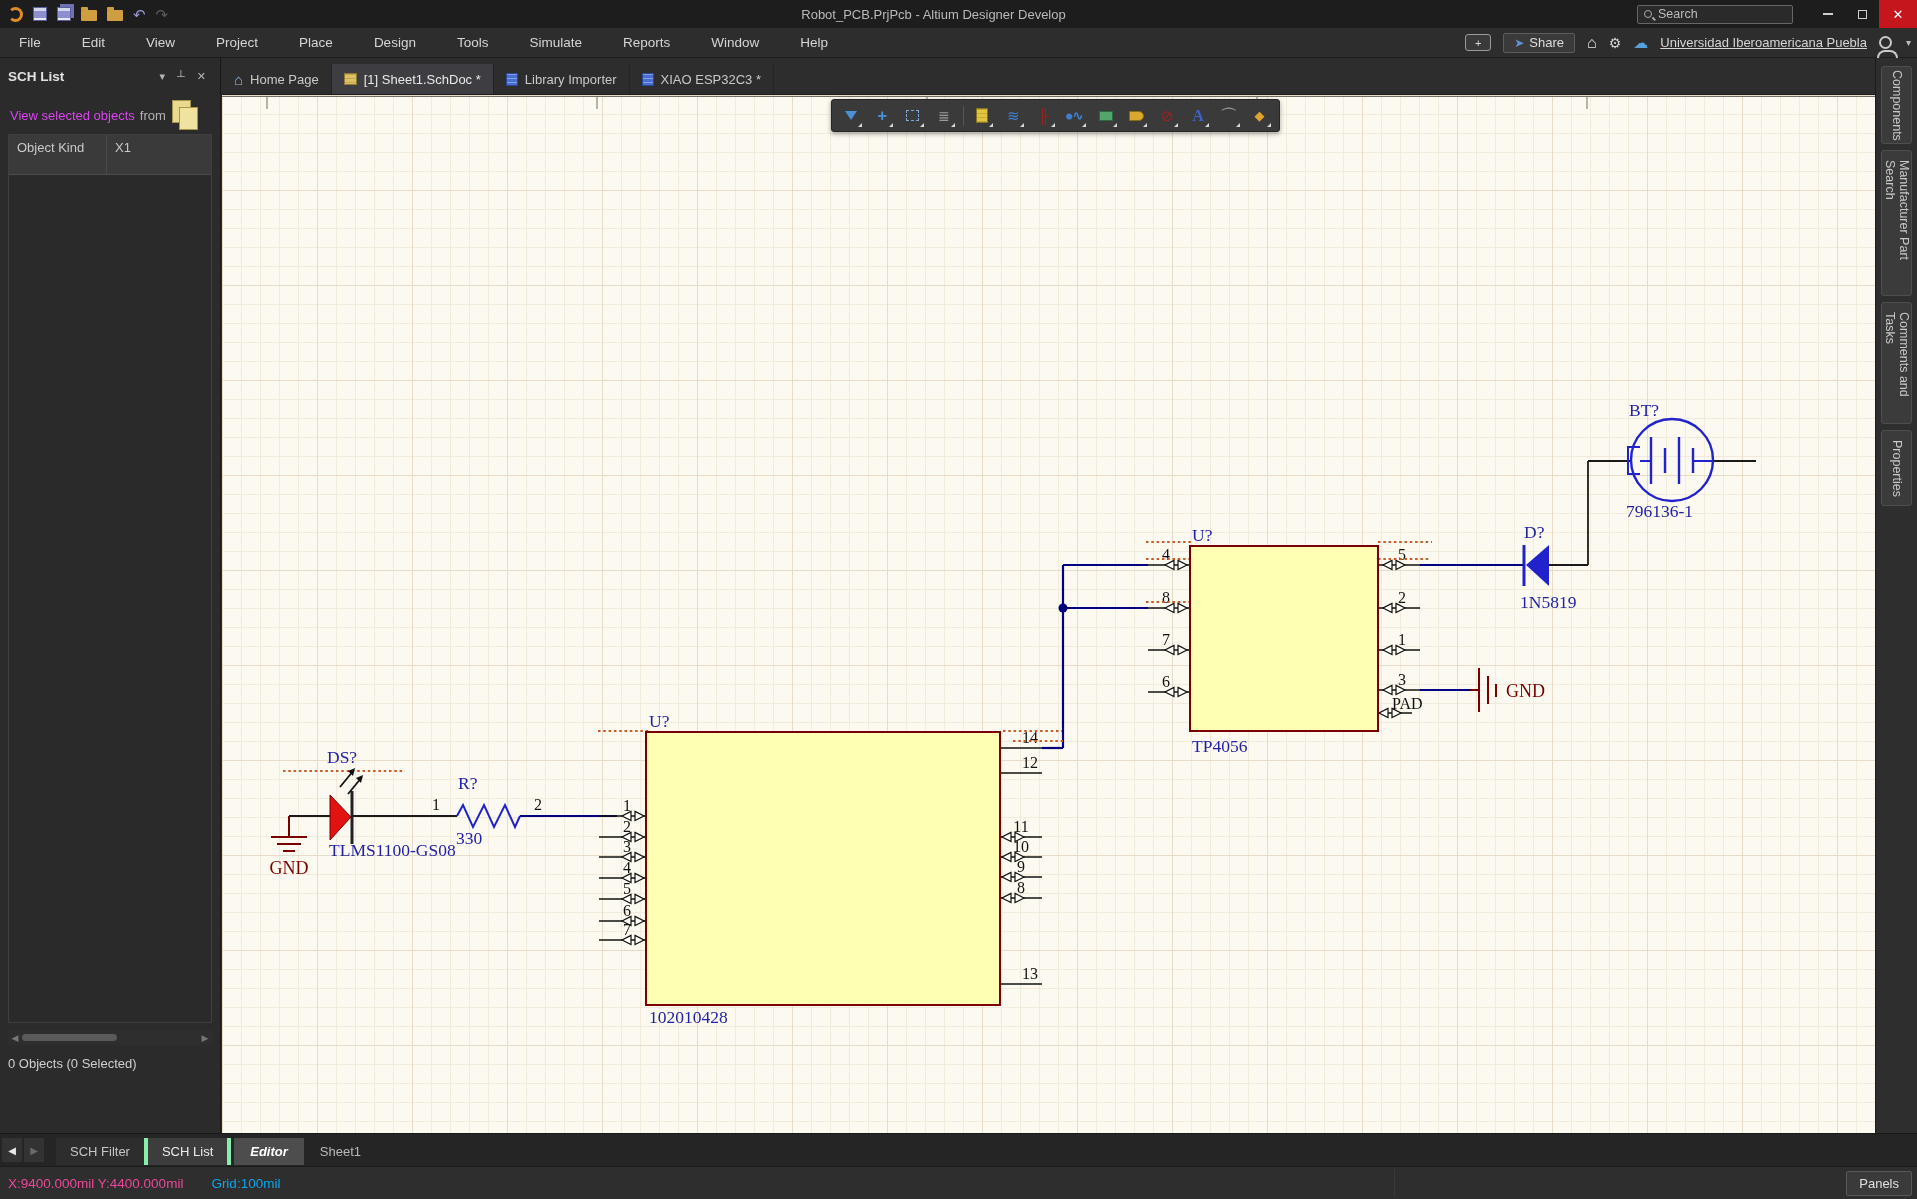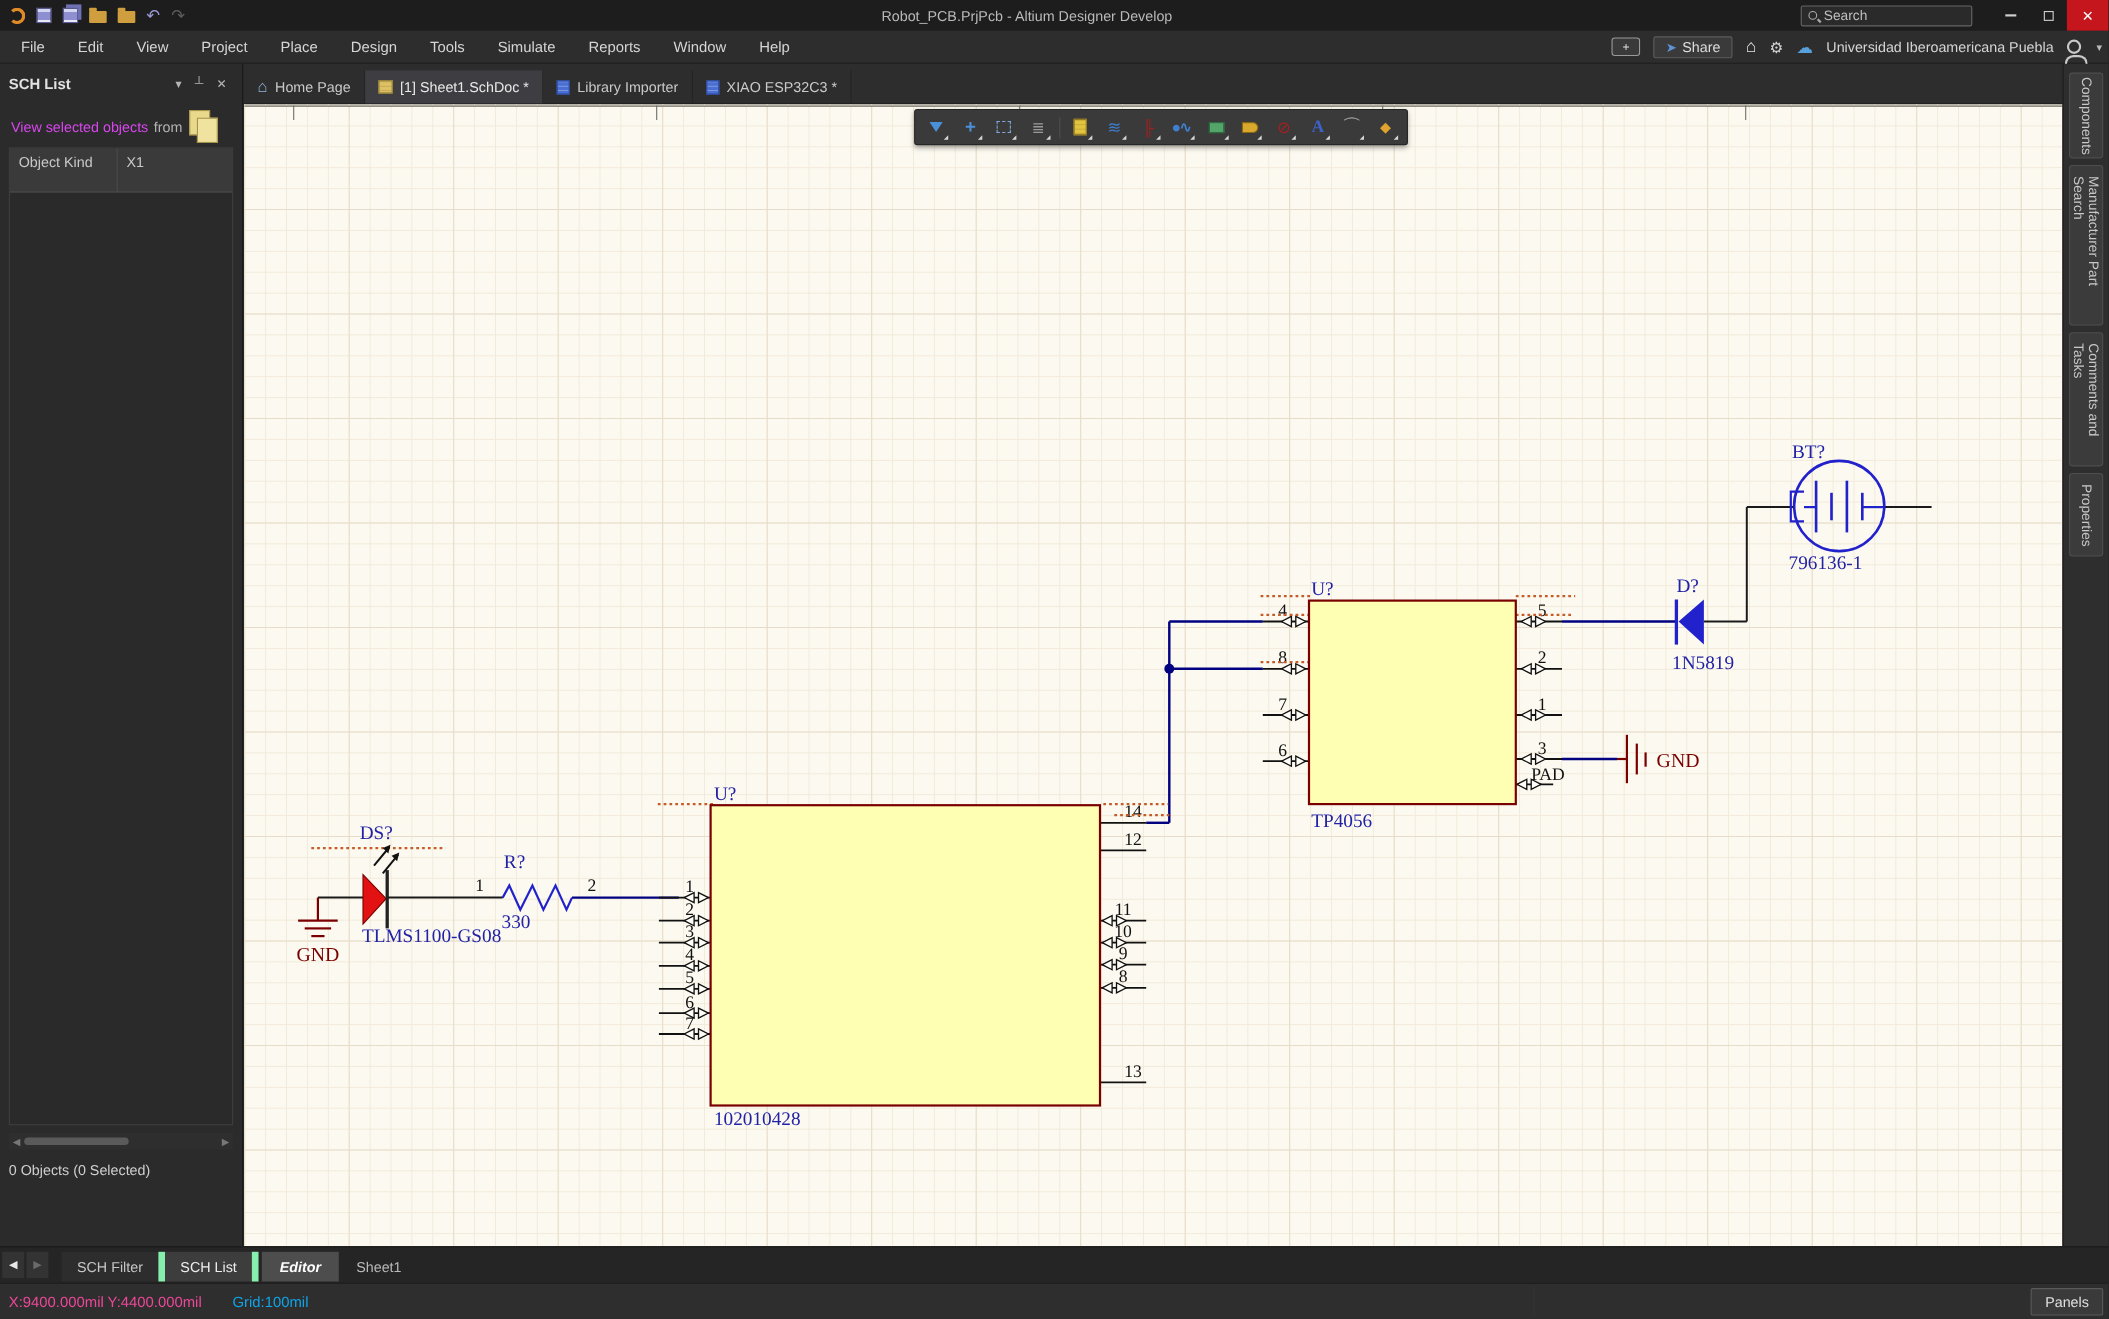--- a/index.html
+++ b/index.html
@@ -22,30 +22,30 @@
   .magicon{width:8px;height:8px;border:1.5px solid #aaa;border-radius:50%;position:relative;flex:none;}
   .magicon::after{content:"";position:absolute;left:7px;top:7px;width:4px;height:1.5px;background:#aaa;transform:rotate(45deg);}
   .search-text{color:#bdbdbd;font-size:12.5px;}
   .winbtn{width:34px;height:28px;display:flex;align-items:center;justify-content:center;color:#cfcfcf;}
   .minbar{width:10px;height:1.5px;background:#cfcfcf;}
   .maxbox{width:9px;height:9px;border:1.2px solid #cfcfcf;}
   .closebtn{width:38px;background:#c4161c;color:#fff;font-size:13px;}
 
   
   .menubar{position:absolute;left:0;top:28px;width:1917px;height:30px;background:#2d2d2d;display:flex;align-items:center;border-bottom:1px solid #1c1c1c;}
-  .menus{display:flex;gap:4px;padding-left:6px;}
+  .menus{display:flex;gap:15px;padding-left:6px;}
   .menu-item{padding:5px 13px;color:#d5d5d5;font-size:13.5px;}
   .menu-right{margin-left:auto;display:flex;align-items:center;gap:12px;padding-right:6px;}
   .commentbtn{width:26px;height:17px;border:1px solid #9a9a9a;border-radius:3px;display:flex;align-items:center;justify-content:center;color:#ddd;font-size:11px;background:#3a3a3a;}
   .sharebtn{display:flex;align-items:center;gap:5px;height:20px;padding:0 10px;background:#3a3a3a;border:1px solid #5c5c5c;border-radius:2px;color:#ddd;}
   .share-arrow{color:#5f93d6;font-size:12px;}
   .homeglyph{color:#e3e3e3;font-size:16px;}
   .gearglyph{color:#d5d5d5;font-size:14px;}
   .cloudglyph{color:#57a0dc;font-size:15px;}
-  .workspace{color:#d5d5d5;font-size:13px;}
+  .workspace{color:#d5d5d5;font-size:13px;text-decoration:underline;}
   .person{width:13px;height:13px;border:2px solid #c9c9c9;border-radius:50%;position:relative;}
   .person::after{content:"";position:absolute;left:-4px;top:12px;width:17px;height:7px;border:2px solid #c9c9c9;border-bottom:none;border-radius:8px 8px 0 0;}
   .caret{color:#bbb;font-size:10px;margin-left:2px;}
 
   
   .main{position:absolute;left:0;top:58px;width:1917px;height:1075px;}
 
   
   .lpanel{position:absolute;left:0;top:0;width:221px;height:1075px;background:#2b2b2b;border-right:1px solid #191919;}
   .lp-head{height:36px;display:flex;align-items:center;padding:0 8px;}
@@ -110,21 +110,21 @@
   
   .rside{position:absolute;right:0;top:0;width:42px;height:1075px;background:#2e2e2e;border-left:1px solid #1c1c1c;}
   .rtab{position:absolute;left:5px;width:31px;background:#3b3b3b;border:1px solid #4e4e4e;border-radius:3px;
     writing-mode:vertical-rl;display:flex;align-items:center;justify-content:center;color:#c8c8c8;font-size:12.5px;padding:9px 0;}
 
   
   .bstrip{position:absolute;left:0;top:1133px;width:1917px;height:33px;background:#252525;border-top:1px solid #191919;display:flex;align-items:center;}
   .navbtn{width:20px;height:24px;background:#333;margin-left:2px;display:flex;align-items:center;justify-content:center;font-size:10px;}
   .navbtn.lit{color:#e8e8e8;}
   .navbtn.dim{color:#6a6a6a;}
-  .ptab{height:27px;display:flex;align-items:center;padding:0 14px;color:#c5c5c5;font-size:13px;background:#2d2d2d;border-right:6px solid #86efac;margin-top:3px;}
+  .ptab{height:27px;display:flex;align-items:center;padding:0 14px;color:#c5c5c5;font-size:13px;background:#2d2d2d;border-right:4px solid #86efac;margin-top:3px;}
   .ptab.first{margin-left:12px;}
   .ptab.active{background:#3d3d3d;color:#ececec;}
   .etab{height:27px;display:flex;align-items:center;padding:0 16px;color:#b9b9b9;font-size:13px;margin-top:3px;}
   .etab.first{margin-left:3px;font-style:italic;}
   .etab.active{background:#4d4d4d;color:#fff;font-weight:bold;}
 
   
   .statusbar{position:absolute;left:0;top:1166px;width:1917px;height:33px;background:#2e2e2e;border-top:1px solid #1b1b1b;display:flex;align-items:center;}
   .coords{padding-left:8px;color:#ec4899;font-size:13.5px;}
   .gridlbl{padding-left:28px;color:#0ea5e9;font-size:13.5px;}

